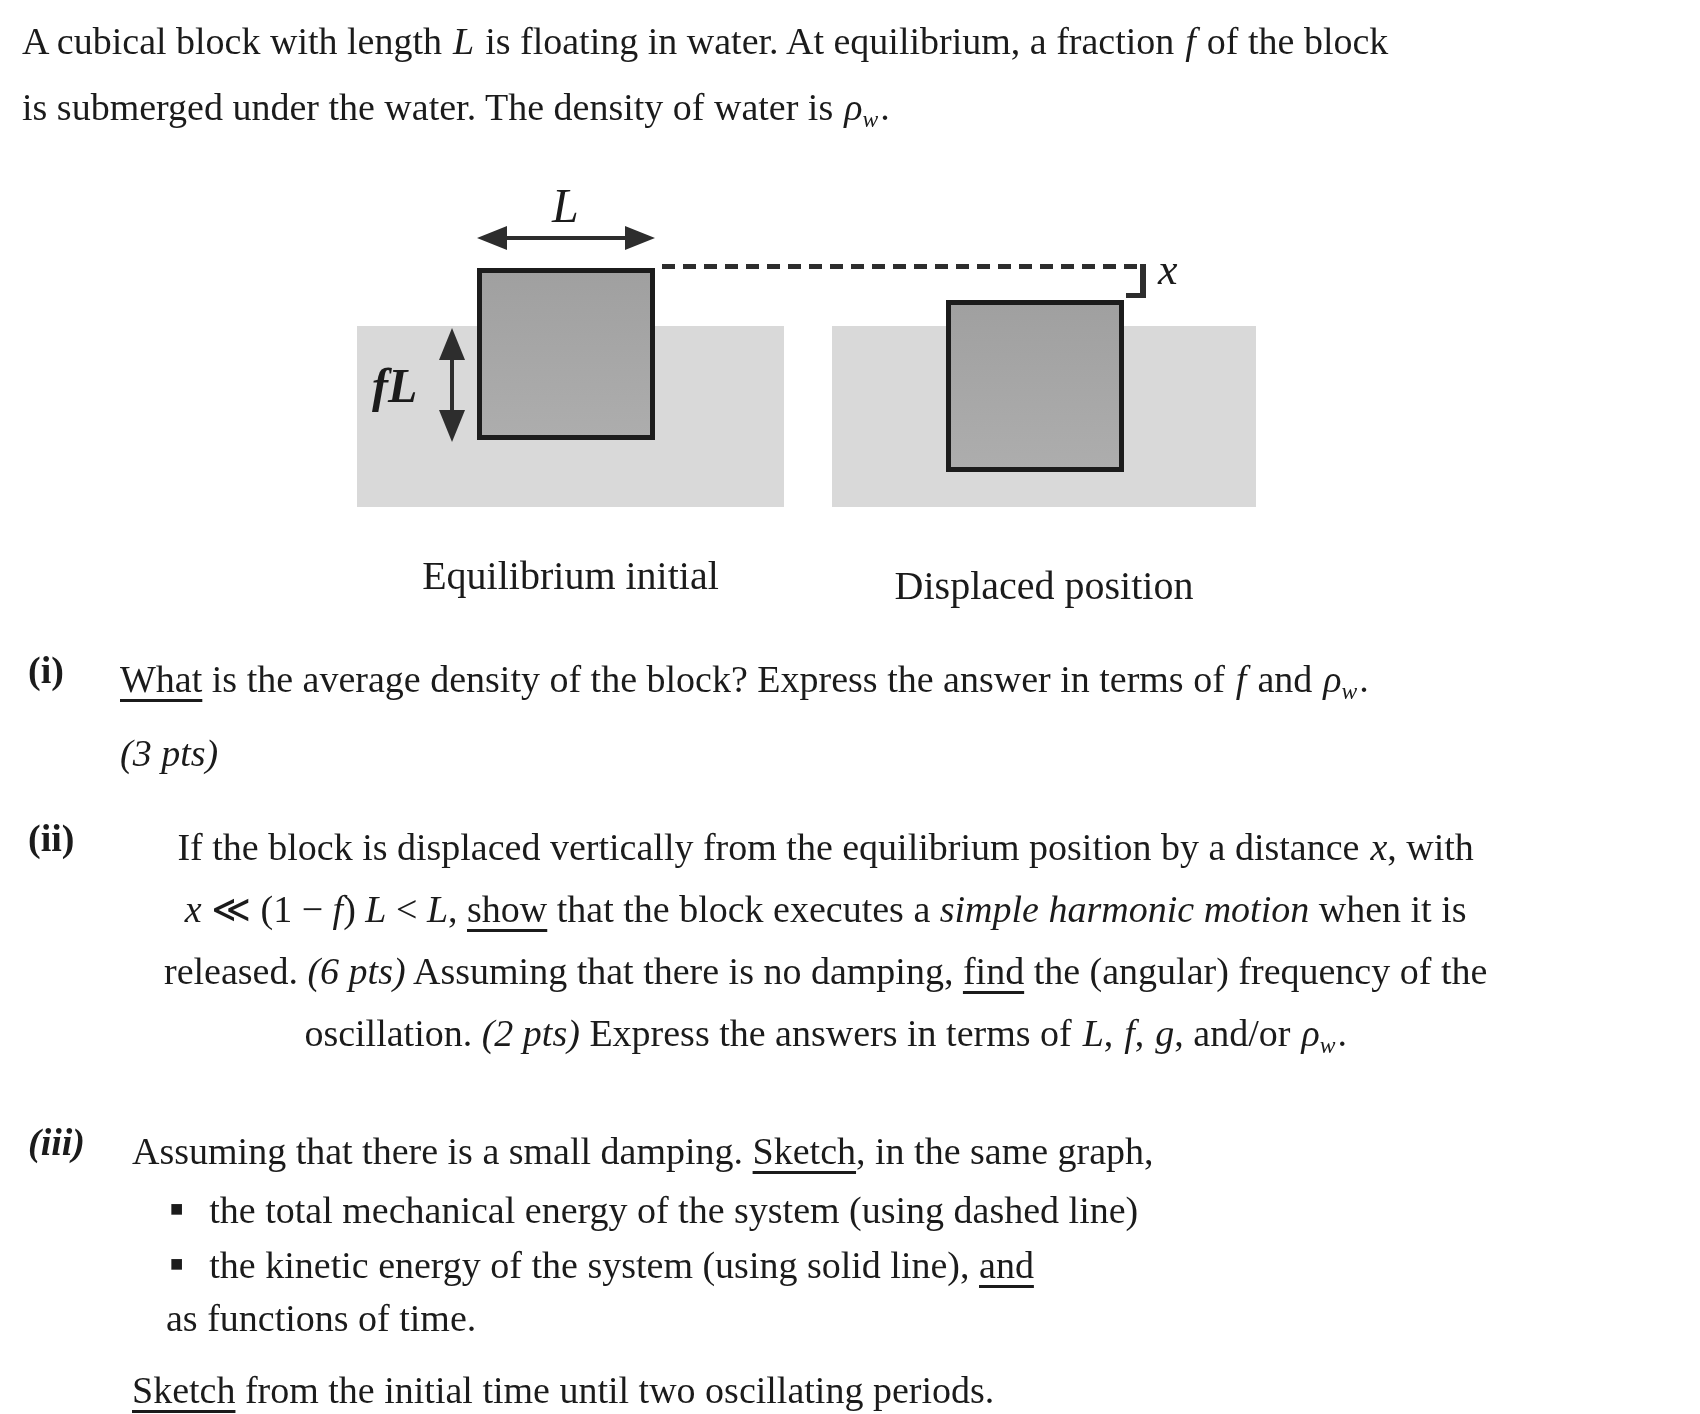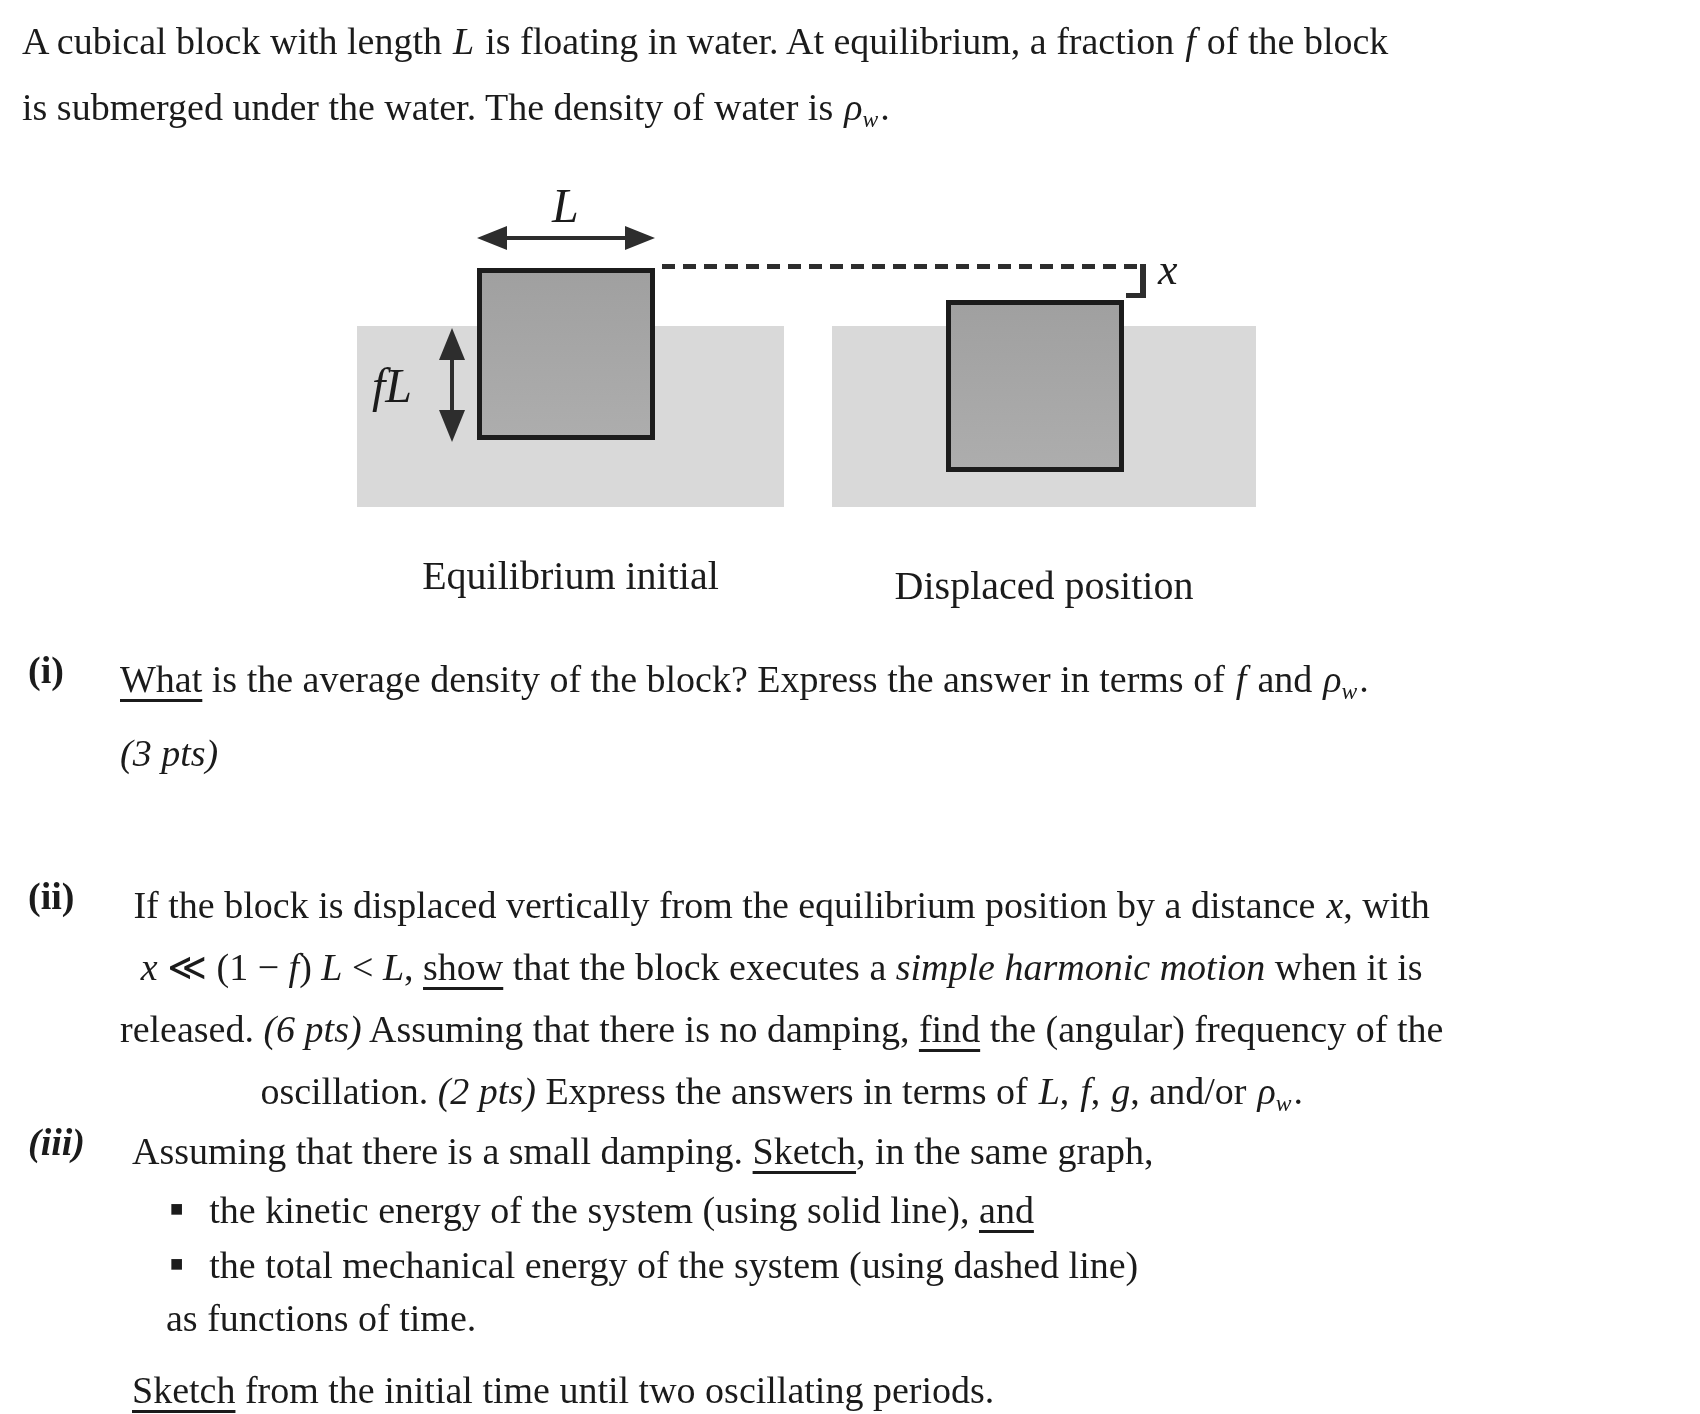--- a/index.html
+++ b/index.html
@@ -41,37 +41,37 @@
     border:5px solid var(--block-border);
     background:linear-gradient(180deg,#a0a0a0,#adadad);
   }
   .block-left{left:477px;top:268px;}
   .block-right{left:946px;top:300px;}
   .dim-arrow{position:absolute;}
   .arrow-L{left:475px;top:222px;}
   .arrow-fL{left:434px;top:326px;}
   .lab{position:absolute;font-style:italic;font-size:48px;line-height:1;}
   .lab-L{left:552px;top:182px;}
-  .lab-fL{left:372px;top:362px;}
+  .lab-fL{left:372px;top:362px;font-weight:bold;}
   .lab-x{left:1158px;top:248px;font-size:44px;}
   .dashline{
     position:absolute;left:662px;top:264px;width:483px;height:5px;
     background:repeating-linear-gradient(90deg,var(--line) 0 13px,transparent 13px 21px);
   }
   .bracket-v{position:absolute;left:1140px;top:264px;width:6px;height:34px;background:var(--line);}
   .bracket-h{position:absolute;left:1126px;top:293px;width:20px;height:5px;background:var(--line);}
   .caption{position:absolute;top:552px;text-align:center;font-size:40px;white-space:nowrap;}
   .caption-left{left:357px;width:427px;}
   .caption-right{left:832px;width:424px;margin-top:10px;}
 
   
   .q{position:absolute;left:28px;display:flex;align-items:flex-start;}
   .q-label{flex:none;font-weight:bold;}
   .q1{top:648px;}  .q1 .q-label{width:92px;}  .q1 .q-content{line-height:62px;}
-  .q2{top:874px;}  .q2 .q-label{width:92px;}  .q2 .q-content{line-height:62px;text-align:center;}
+  .q2{top:816px;gap:44px;}  .q2 .q-label{width:92px;}  .q2 .q-content{line-height:62px;text-align:center;}
   .q3{top:1120px;} .q3 .q-label{width:104px;font-style:italic;} .q3 .q-content{line-height:62px;}
   .q3 .bullet-line{line-height:53px;padding-left:38px;}
   .q3 .plain-53{line-height:53px;margin-left:34px;}
   .q3 .last-line{margin-top:14px;}
   .bullet-glyph{font-size:22px;vertical-align:7px;margin-right:26px;font-style:normal;}
 </style>
 </head>
 <body>
 
 <div class="intro">
@@ -125,18 +125,18 @@
     <div class="line"><span data-bind="questions.1.lines.1.0.t" data-bind-attr="class:questions.1.lines.1.0.s" class="i">x</span><span data-bind="questions.1.lines.1.1.t" data-bind-attr="class:questions.1.lines.1.1.s" class="r"> ≪ (1 − </span><span data-bind="questions.1.lines.1.2.t" data-bind-attr="class:questions.1.lines.1.2.s" class="i">f</span><span data-bind="questions.1.lines.1.3.t" data-bind-attr="class:questions.1.lines.1.3.s" class="r">) </span><span data-bind="questions.1.lines.1.4.t" data-bind-attr="class:questions.1.lines.1.4.s" class="i">L</span><span data-bind="questions.1.lines.1.5.t" data-bind-attr="class:questions.1.lines.1.5.s" class="r"> &lt; </span><span data-bind="questions.1.lines.1.6.t" data-bind-attr="class:questions.1.lines.1.6.s" class="i">L</span><span data-bind="questions.1.lines.1.7.t" data-bind-attr="class:questions.1.lines.1.7.s" class="r">, </span><span data-bind="questions.1.lines.1.8.t" data-bind-attr="class:questions.1.lines.1.8.s" class="u">show</span><span data-bind="questions.1.lines.1.9.t" data-bind-attr="class:questions.1.lines.1.9.s" class="r"> that the block executes a </span><span data-bind="questions.1.lines.1.10.t" data-bind-attr="class:questions.1.lines.1.10.s" class="i">simple harmonic motion</span><span data-bind="questions.1.lines.1.11.t" data-bind-attr="class:questions.1.lines.1.11.s" class="r"> when it is</span></div>
     <div class="line"><span data-bind="questions.1.lines.2.0.t" data-bind-attr="class:questions.1.lines.2.0.s" class="r">released. </span><span data-bind="questions.1.lines.2.1.t" data-bind-attr="class:questions.1.lines.2.1.s" class="i">(6 pts)</span><span data-bind="questions.1.lines.2.2.t" data-bind-attr="class:questions.1.lines.2.2.s" class="r"> Assuming that there is no damping, </span><span data-bind="questions.1.lines.2.3.t" data-bind-attr="class:questions.1.lines.2.3.s" class="u">find</span><span data-bind="questions.1.lines.2.4.t" data-bind-attr="class:questions.1.lines.2.4.s" class="r"> the (angular) frequency of the</span></div>
     <div class="line"><span data-bind="questions.1.lines.3.0.t" data-bind-attr="class:questions.1.lines.3.0.s" class="r">oscillation. </span><span data-bind="questions.1.lines.3.1.t" data-bind-attr="class:questions.1.lines.3.1.s" class="i">(2 pts)</span><span data-bind="questions.1.lines.3.2.t" data-bind-attr="class:questions.1.lines.3.2.s" class="r"> Express the answers in terms of</span><span data-bind="questions.1.lines.3.3.t" data-bind-attr="class:questions.1.lines.3.3.s" class="vl">L</span><span data-bind="questions.1.lines.3.4.t" data-bind-attr="class:questions.1.lines.3.4.s" class="r">,</span><span data-bind="questions.1.lines.3.5.t" data-bind-attr="class:questions.1.lines.3.5.s" class="vl">f</span><span data-bind="questions.1.lines.3.6.t" data-bind-attr="class:questions.1.lines.3.6.s" class="r">,</span><span data-bind="questions.1.lines.3.7.t" data-bind-attr="class:questions.1.lines.3.7.s" class="vl">g</span><span data-bind="questions.1.lines.3.8.t" data-bind-attr="class:questions.1.lines.3.8.s" class="r">, and/or</span><span data-bind="questions.1.lines.3.9.t" data-bind-attr="class:questions.1.lines.3.9.s" class="vl">ρ</span><span data-bind="questions.1.lines.3.10.t" data-bind-attr="class:questions.1.lines.3.10.s" class="sub">w</span><span data-bind="questions.1.lines.3.11.t" data-bind-attr="class:questions.1.lines.3.11.s" class="r">.</span></div>
   </div>
 </div>
 
 <div class="q q3">
   <div class="q-label" data-bind="questions.2.label">(iii)</div>
   <div class="q-content">
     <div class="line"><span data-bind="questions.2.lines.0.0.t" data-bind-attr="class:questions.2.lines.0.0.s" class="r">Assuming that there is a small damping. </span><span data-bind="questions.2.lines.0.1.t" data-bind-attr="class:questions.2.lines.0.1.s" class="u">Sketch</span><span data-bind="questions.2.lines.0.2.t" data-bind-attr="class:questions.2.lines.0.2.s" class="r">, in the same graph,</span></div>
+    <div class="line bullet-line"><span class="bullet-glyph" data-bind="questions.2.bullet_glyph">■</span><span data-bind="questions.2.lines.2.0.t" data-bind-attr="class:questions.2.lines.2.0.s" class="r">the total mechanical energy of the system (using dashed line)</span></div>
     <div class="line bullet-line"><span class="bullet-glyph" data-bind="questions.2.bullet_glyph">■</span><span data-bind="questions.2.lines.1.0.t" data-bind-attr="class:questions.2.lines.1.0.s" class="r">the kinetic energy of the system (using solid line), </span><span data-bind="questions.2.lines.1.1.t" data-bind-attr="class:questions.2.lines.1.1.s" class="u">and</span></div>
-    <div class="line bullet-line"><span class="bullet-glyph" data-bind="questions.2.bullet_glyph">■</span><span data-bind="questions.2.lines.2.0.t" data-bind-attr="class:questions.2.lines.2.0.s" class="r">the total mechanical energy of the system (using dashed line)</span></div>
     <div class="line plain-53"><span data-bind="questions.2.lines.3.0.t" data-bind-attr="class:questions.2.lines.3.0.s" class="r">as functions of time.</span></div>
     <div class="line last-line"><span data-bind="questions.2.lines.4.0.t" data-bind-attr="class:questions.2.lines.4.0.s" class="u">Sketch</span><span data-bind="questions.2.lines.4.1.t" data-bind-attr="class:questions.2.lines.4.1.s" class="r"> from the initial time until two oscillating periods.</span></div>
   </div>
 </div>
 
 </body></html>

